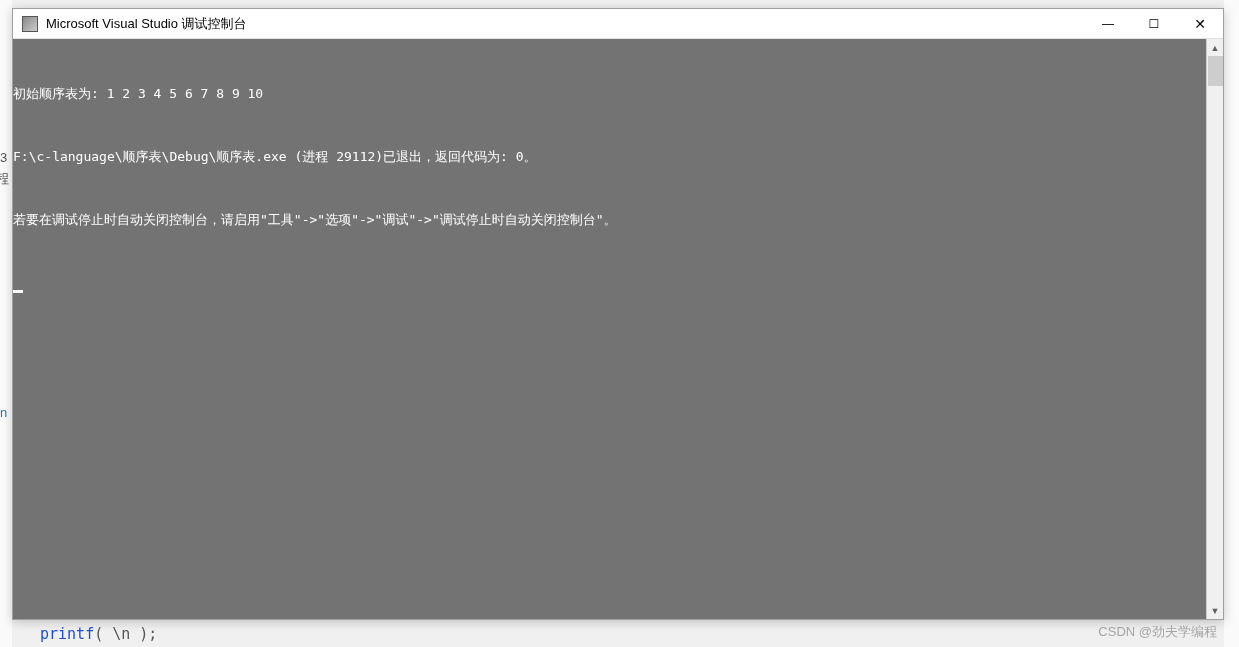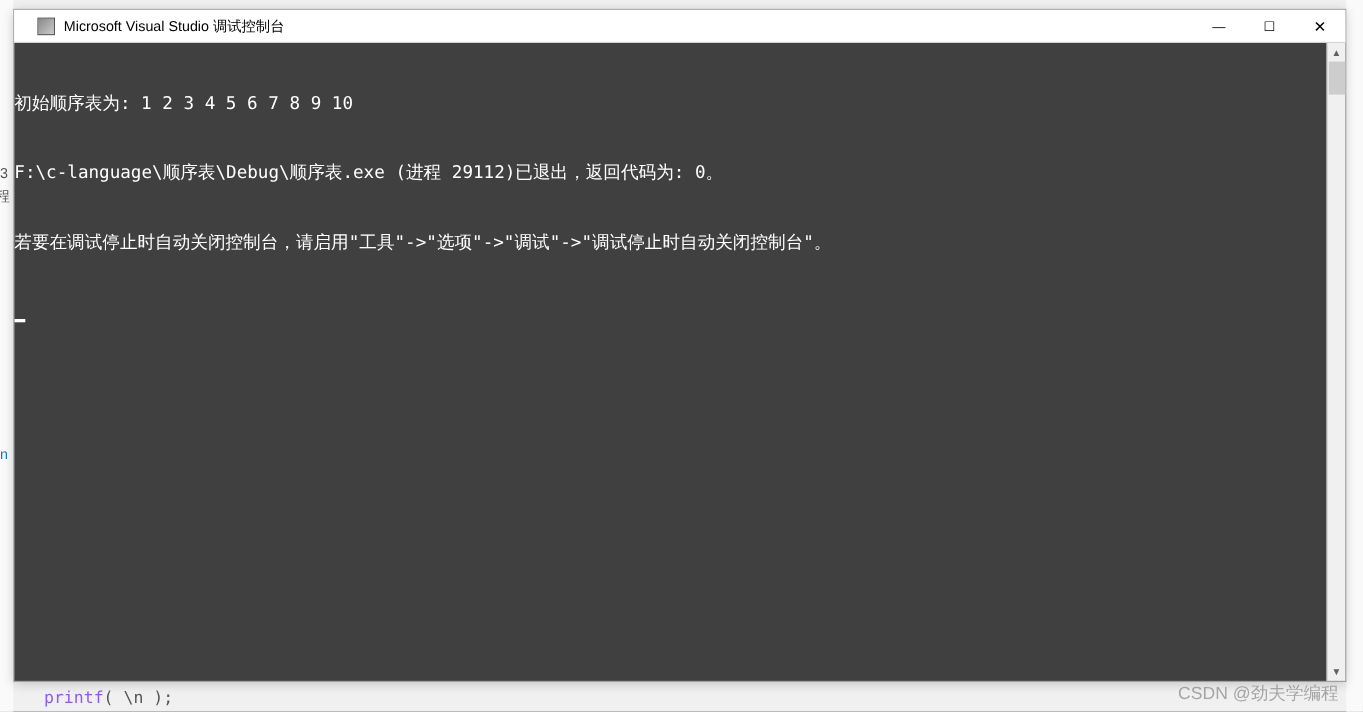--- a/index.html
+++ b/index.html
@@ -26,21 +26,21 @@
       display: flex;
       flex-direction: column;
       box-shadow: 0 2px 10px rgba(0,0,0,0.2);
     }
     .title-bar {
       height: 30px;
       background: #ffffff;
       display: flex;
       align-items: center;
       justify-content: space-between;
-      padding-left: 21px;
+      padding-left: 9px;
       border-bottom: 1px solid #e0e0e0;
     }
     .title-left {
       display: flex;
       align-items: center;
       gap: 8px;
     }
     .app-icon {
       width: 16px;
       height: 16px;
@@ -63,24 +63,24 @@
       justify-content: center;
       font-size: 12px;
       color: #000;
       cursor: pointer;
     }
     .win-btn.close {
       font-size: 14px;
     }
     .console-area {
       flex: 1;
-      background: #404040;
+      background: #737373;
       color: #ffffff;
       font-family: "NSimSun", "SimSun", "Consolas", monospace;
-      font-size: 16px;
+      font-size: 13px;
       line-height: 21px;
       padding: 2px 0 0 0;
       position: relative;
       overflow: hidden;
       white-space: pre;
     }
     .console-line {
       white-space: pre;
     }
     .cursor {
@@ -137,27 +137,27 @@
     }
     .bottom-fragment {
       position: absolute;
       bottom: 4px;
       left: 40px;
       font-family: Consolas, monospace;
       font-size: 15px;
       color: #555;
     }
     .bottom-fragment .kw {
-      color: #8b5cf6;
+      color: #1d4ed8;
     }
     .watermark {
       position: absolute;
       right: 22px;
       bottom: 6px;
-      font-size: 16px;
+      font-size: 13px;
       color: rgba(140,140,140,0.75);
       font-family: "Microsoft YaHei", sans-serif;
     }
     .right-strip {
       position: absolute;
       right: 0;
       top: 0;
       width: 15px;
       height: 100%;
       background: #fafafa;

